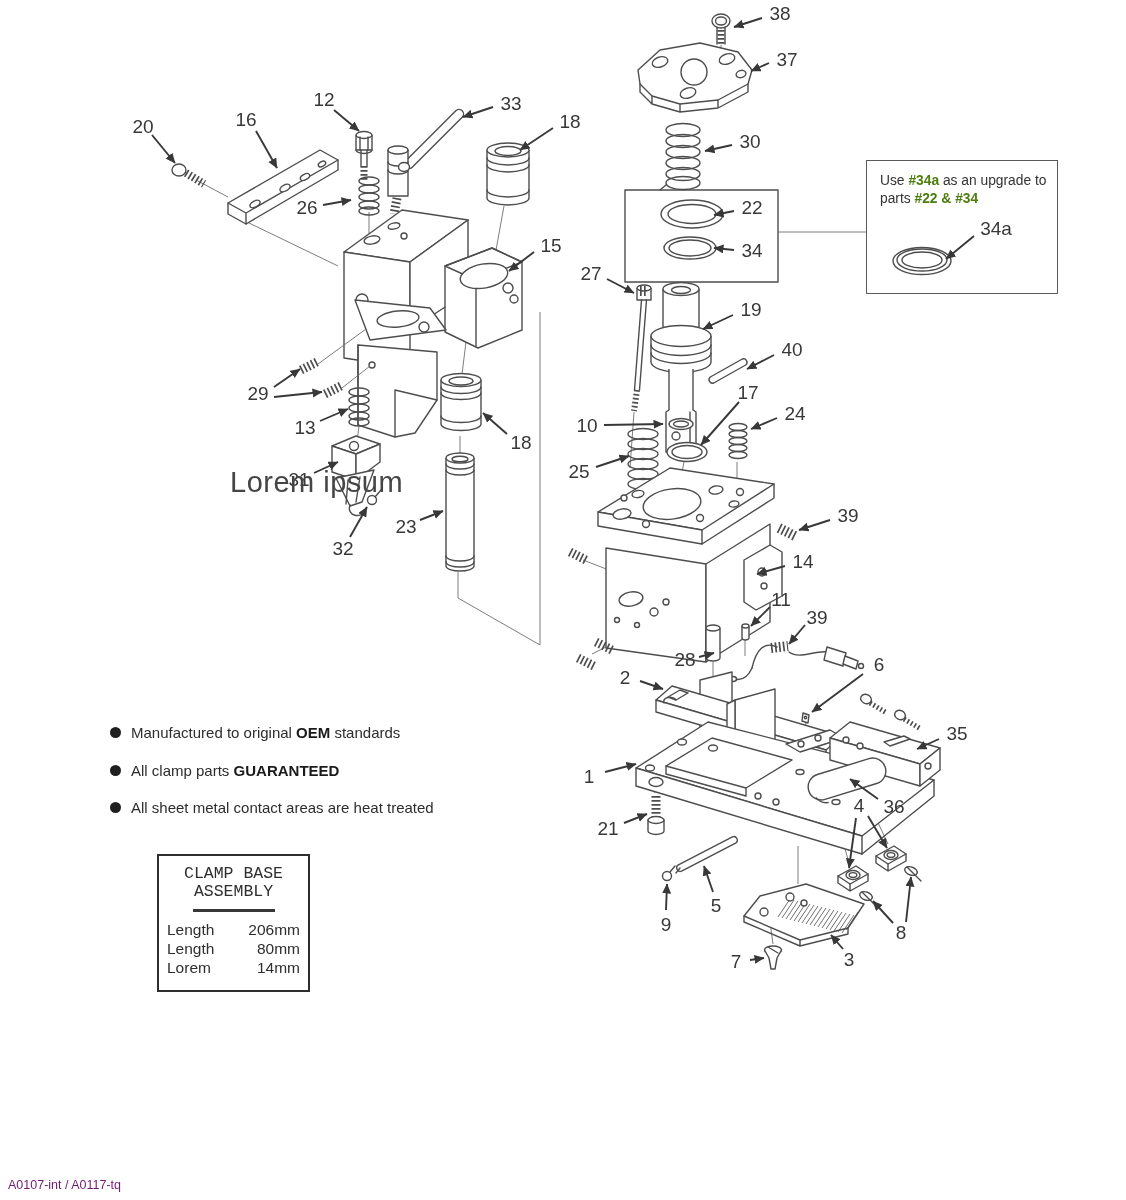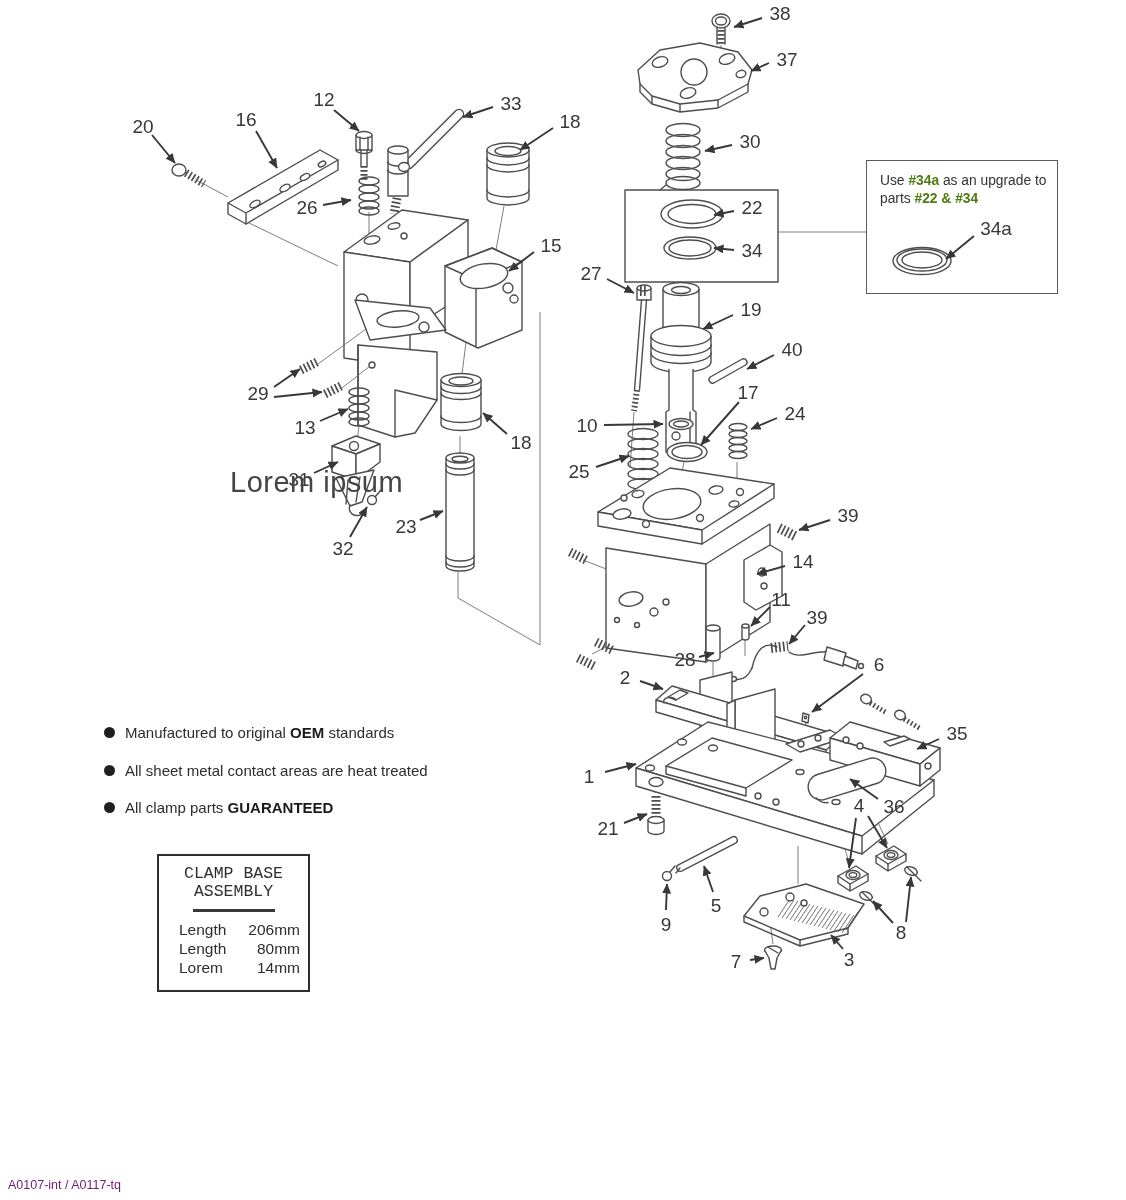--- a/index.html
+++ b/index.html
@@ -17,32 +17,32 @@
   line.arrow { stroke:#383838; stroke-width:1.9; }
 
   .watermark { position:absolute; left:230px; top:466px; font-family:Liberation Sans, sans-serif;
                font-size:29px; color:#454545; letter-spacing:0.5px; }
 
   .note-box { position:absolute; left:866px; top:160px; width:192px; height:134px;
               border:1.5px solid #5a5a5a; box-sizing:border-box; padding:11px 10px 0 13px;
               font-size:13.8px; line-height:1.28; color:#333; background:transparent; }
   .note-box b { color:#4d7c0f; }
 
-  .bullets { position:absolute; left:104px; top:724px; width:420px; }
+  .bullets { position:absolute; left:110px; top:724px; width:420px; }
   .bullet-row { display:flex; align-items:flex-start; margin-bottom:20.5px; }
   .bullet-dot { width:11px; height:11px; border-radius:50%; background:#1f1f1f; margin:3px 10px 0 0; flex:0 0 auto; }
   .bullet-text { font-size:15px; color:#2d2d2d; }
   .bullet-text b { color:#1a1a1a; }
 
   .spec-table { position:absolute; left:157px; top:854px; width:149px; height:134px;
                 border:2.5px solid #2e2e2e; box-sizing:content-box; text-align:center;
                 color:#2e2e2e; background:transparent; }
   .spec-title { margin-top:9px; font-size:16.5px; line-height:1.12;font-family:Liberation Mono, monospace; }
   .spec-divider { width:82px; border-top:3px solid #383838; margin:7px auto 9px auto; }
-  .spec-rows { padding:0 8px 0 20px; }
+  .spec-rows { padding:0 8px 0 8px; }
   .spec-row { display:flex; justify-content:space-between; font-size:15.5px; line-height:1.22; }
 
   .footer { position:absolute; left:8px; top:1178px; font-size:12.5px; color:#701a75; }
 </style>
 </head>
 <body>
 
 <div class="canvas">
 
 <svg class="diagram" width="1126" height="1200" viewBox="0 0 1126 1200" xmlns="http://www.w3.org/2000/svg">
@@ -638,25 +638,25 @@
   <span><span>Use </span><b>#34a</b><span> as an upgrade to parts </span><b>#22 &amp; #34</b></span>
 </div>
 
 <div class="bullets">
   <div class="bullet-row">
     <span class="bullet-dot"></span>
     <span class="bullet-text"><span>Manufactured to original </span><b>OEM</b><span> standards</span></span>
   </div>
   <div class="bullet-row">
     <span class="bullet-dot"></span>
-    <span class="bullet-text"><span>All sheet metal contact areas are heat treated</span><b></b><span></span></span>
+    <span class="bullet-text"><span>All clamp parts </span><b>GUARANTEED</b><span></span></span>
   </div>
   <div class="bullet-row">
     <span class="bullet-dot"></span>
-    <span class="bullet-text"><span>All clamp parts </span><b>GUARANTEED</b><span></span></span>
+    <span class="bullet-text"><span>All sheet metal contact areas are heat treated</span><b></b><span></span></span>
   </div>
 </div>
 
 <div class="spec-table">
   <div class="spec-title">
     <div>CLAMP BASE</div>
     <div>ASSEMBLY</div>
   </div>
   <div class="spec-divider"></div>
   <div class="spec-rows">

